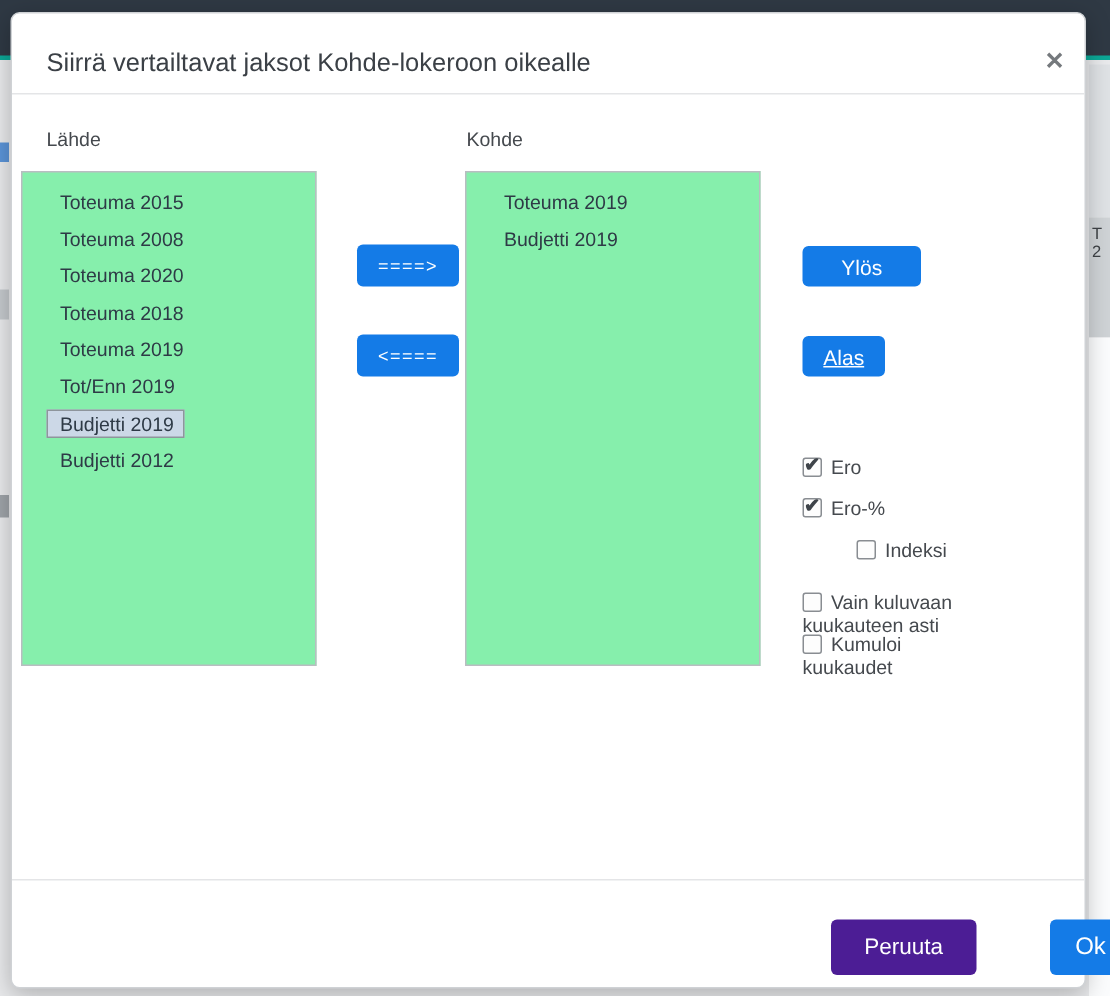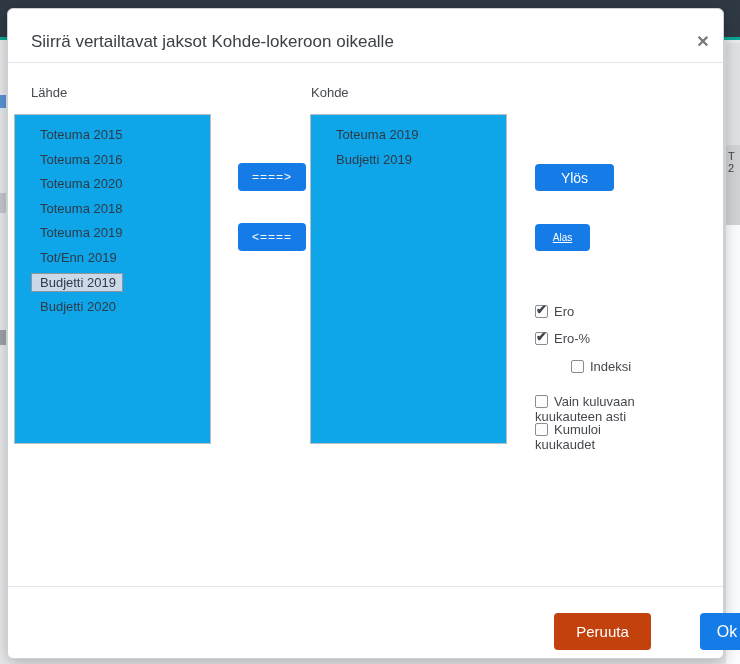--- a/index.html
+++ b/index.html
@@ -28,49 +28,49 @@
     border-bottom:1px solid #e4e5e7; }
   .dialog-title { position:absolute; left:23px; top:23px; font-size:17px; color:#3b4046; white-space:nowrap; }
   .close-btn { position:absolute; right:9px; top:22px; width:22px; height:22px;
     font-size:16px; font-weight:700; color:#75797d; text-align:center; line-height:22px; cursor:pointer; }
 
   .group-label { position:absolute; top:76px; font-size:13px; color:#45494e; }
   #source-label { left:23px; }
   #target-label { left:303px; }
 
   .listbox { position:absolute; top:105px; width:197px; height:330px;
-    background:#0ea5e9; border:1px solid #b9bdc1; padding-top:8px; overflow:hidden; }
+    background:#86efac; border:1px solid #b9bdc1; padding-top:8px; overflow:hidden; }
   #source-list { left:6px; }
   #target-list { left:302px; }
   .list-item { height:24.6px; line-height:24.6px; padding-left:25px;
     font-size:13px; color:#2e3a46; white-space:nowrap; cursor:default; }
   .list-item.selected .item-text { background:#ccd8e7; border:1px solid #8e959c;
     padding:1px 6px 1px 8px; margin-left:-9px; }
 
   .btn { border:none; border-radius:4px; color:#fff; cursor:pointer;
     font-family:"Liberation Sans", sans-serif; display:block; text-align:center; }
   .btn-blue { background:#147be7; }
   #move-right-btn { position:absolute; left:230px; top:154px; width:68px; height:28px; font-size:12px; letter-spacing:1px; }
   #move-left-btn  { position:absolute; left:230px; top:214px; width:68px; height:28px; font-size:12px; letter-spacing:1px; }
   #up-btn   { position:absolute; left:527px; top:155px; width:79px; height:27px; font-size:14px; }
-  #down-btn { position:absolute; left:527px; top:215px; width:55px; height:27px; font-size:10px;text-decoration:underline; }
+  #down-btn { position:absolute; left:527px; top:215px; width:55px; height:27px; font-size:14px;text-decoration:underline; }
 
   .option { position:absolute; left:527px; width:126px; font-size:13px;
     color:#45494e; line-height:14.5px; cursor:default; }
   #option-0 { top:296px; } #option-1 { top:323px; } #option-2 { top:351px;padding-left:36px; }
   #option-3 { top:386px; } #option-4 { top:414px; }
   .cb { display:inline-block; width:13px; height:13px; border:1px solid #898d92;
     border-radius:2px; background:#fdfdfd; vertical-align:-2px; margin-right:6px;
     position:relative; cursor:pointer; }
   .cb.checked::after { content:"\2714"; position:absolute; left:0px; top:-3px;
     font-size:13px; font-weight:700; color:#3f444a; }
 
   .footer-divider { position:absolute; left:0; right:0; top:577px; border-top:1px solid #e4e5e7; }
   #cancel-btn { position:absolute; left:546px; top:604px; width:97px; height:37px;
-    background:#c2410c; font-size:15px; border-radius:4px; }
+    background:#4c1d95; font-size:15px; border-radius:4px; }
   #ok-btn { position:absolute; left:649px; top:604px; width:54px; height:37px; font-size:16px; border-radius:4px;margin-left:43px; }
 </style>
 </head>
 <body>
 
 <div class="topbar"></div>
 <div class="bg-right-band"></div>
 <div class="bg-right-panel">
   <span>T</span><br>
   <span>2</span>
@@ -84,27 +84,27 @@
   <div class="modal-header">
     <div class="dialog-title">Siirrä vertailtavat jaksot Kohde-lokeroon oikealle</div>
     <div class="close-btn">✕</div>
   </div>
 
   <div id="source-label" class="group-label">Lähde</div>
   <div id="target-label" class="group-label">Kohde</div>
 
   <div id="source-list" class="listbox">
       <div class="list-item"><span class="item-text">Toteuma 2015</span></div>
-      <div class="list-item"><span class="item-text">Toteuma 2016</span></div>
+      <div class="list-item"><span class="item-text">Toteuma 2008</span></div>
       <div class="list-item"><span class="item-text">Toteuma 2020</span></div>
       <div class="list-item"><span class="item-text">Toteuma 2018</span></div>
       <div class="list-item"><span class="item-text">Toteuma 2019</span></div>
       <div class="list-item"><span class="item-text">Tot/Enn 2019</span></div>
       <div class="list-item selected"><span class="item-text">Budjetti 2019</span></div>
-      <div class="list-item"><span class="item-text">Budjetti 2020</span></div>
+      <div class="list-item"><span class="item-text">Budjetti 2012</span></div>
     </div>
   <div id="target-list" class="listbox">
       <div class="list-item"><span class="item-text">Toteuma 2019</span></div>
       <div class="list-item"><span class="item-text">Budjetti 2019</span></div>
     </div>
 
   <button id="move-right-btn" class="btn btn-blue">====&gt;</button>
   <button id="move-left-btn" class="btn btn-blue">&lt;====</button>
 
   <button id="up-btn" class="btn btn-blue">Ylös</button>

